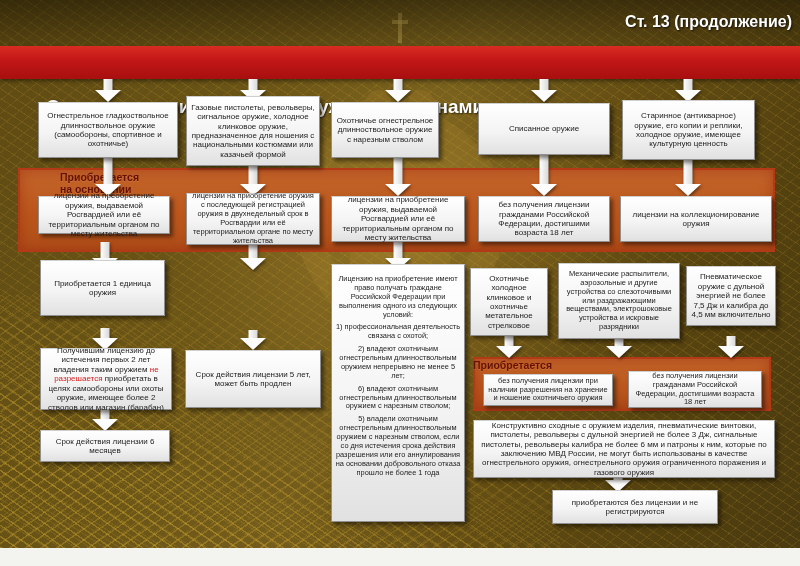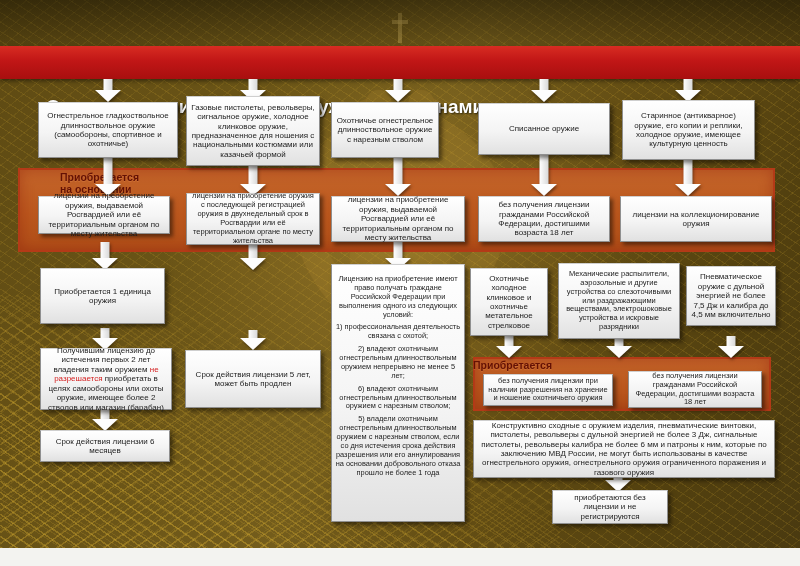--- a/index.html
+++ b/index.html
@@ -62,33 +62,33 @@
   #c1r1{left:38px;top:102px;width:140px;height:56px}
   #c2r1{left:186px;top:96px;width:134px;height:70px}
   #c3r1{left:331px;top:102px;width:108px;height:56px}
   #c4r1{left:478px;top:103px;width:132px;height:52px}
   #c5r1{left:622px;top:100px;width:133px;height:60px}
   #c1r2{left:38px;top:196px;width:132px;height:38px}
   #c2r2{left:186px;top:193px;width:134px;height:52px}
   #c3r2{left:331px;top:196px;width:134px;height:46px}
   #c4r2{left:478px;top:196px;width:132px;height:46px}
   #c5r2{left:620px;top:196px;width:152px;height:46px}
-  #c1r3{left:40px;top:268px;width:125px;height:56px}
+  #c1r3{left:40px;top:260px;width:125px;height:56px}
   #c2r3{left:185px;top:268px;width:136px;height:62px}
   #c3r3{left:331px;top:264px;width:134px;height:258px}
   #sA{left:470px;top:268px;width:78px;height:68px}
   #sB{left:558px;top:263px;width:122px;height:76px}
   #sC{left:686px;top:266px;width:90px;height:60px}
   #c1r4{left:40px;top:348px;width:132px;height:62px}
   #c2r4{left:185px;top:350px;width:136px;height:58px}
   #c1r5{left:40px;top:430px;width:130px;height:32px}
   #band2box1{left:483px;top:374px;width:130px;height:32px}
   #band2box2{left:628px;top:371px;width:134px;height:37px}
   #bigbox{left:473px;top:420px;width:302px;height:58px}
-  #finalbox{left:552px;top:490px;width:116px;height:34px}
+  #finalbox{left:552px;top:490px;width:166px;height:34px}
 
   .arrow{position:absolute;width:26px;z-index:3;
     filter:drop-shadow(1.5px 2px 1.5px rgba(20,10,0,.5));}
   .arrow .shaft{position:absolute;left:50%;transform:translateX(-50%);top:0;bottom:11px;width:9px;
     background:linear-gradient(90deg,#ffffff,#d8d8d8);}
   .arrow .head{position:absolute;bottom:0;left:50%;transform:translateX(-50%);width:0;height:0;
     border-left:13px solid transparent;border-right:13px solid transparent;border-top:12px solid #fdfdfd;}
   #at1{left:95px;top:79px;height:23px}  #at2{left:240px;top:79px;height:23px}
   #at3{left:385px;top:79px;height:23px} #at4{left:531px;top:79px;height:23px}
   #at5{left:675px;top:79px;height:23px}
@@ -119,20 +119,21 @@
       <path d="M184 22 l14 6 -14 6 z"></path>
       <ellipse cx="150" cy="185" rx="52" ry="68"></ellipse>
       <path d="M150 250 L110 310 L150 292 L190 310 Z"></path>
       <path d="M35 132 C60 170 100 190 95 250 C60 220 40 180 35 132 Z"></path>
       <path d="M265 132 C240 170 200 190 205 250 C240 220 260 180 265 132 Z"></path>
     </g>
   </svg>
   <div class="cross"></div>
   <div class="topshade"></div>
 
+  <div class="article">Ст. 13 (продолжение)</div>
   <div class="banner">
     <div class="banner-title">Основания приобретения оружия гражданами</div>
   </div>
 
   <div class="band band1"></div>
   <div class="band-label band1-label">
     <div>Приобретается</div>
     <div>на основании</div>
   </div>
 

